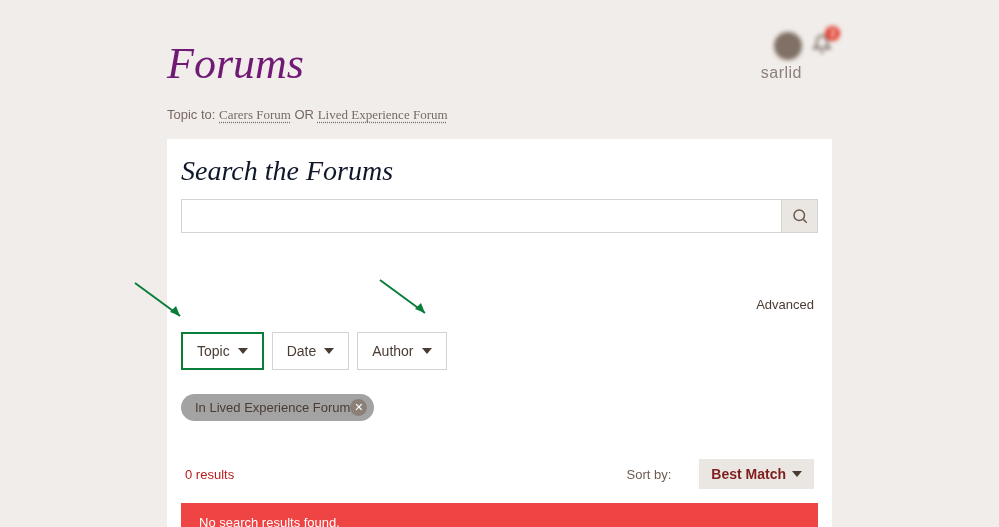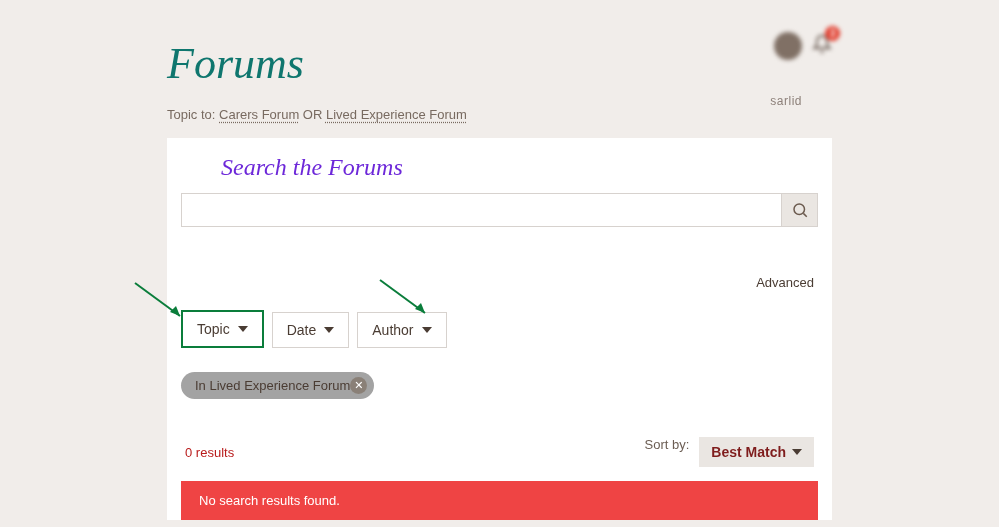--- a/index.html
+++ b/index.html
@@ -27,66 +27,65 @@
     filter: blur(2px);
   }
   .avatar {
     width: 28px; height: 28px; border-radius: 50%;
     background: #807065;
   }
   .avatar-name {
     position: absolute;
     right: 30px;
     top: 64px;
-    font-size: 12px;
+    font-size: 16px;
     color: #8d807a;
     letter-spacing: 0.5px;
-    margin-top: 30px;
   }
   .bell-wrap { position: relative; }
   .bell-icon { width: 20px; height: 20px; color: #5a4a40; }
   .badge {
     position: absolute; top: -8px; right: -8px;
     background: #e03a2a; color: #fff; font-size: 10px;
     border-radius: 50%; width: 15px; height: 15px;
     display: flex; align-items: center; justify-content: center;
     font-weight: bold;
   }
   h1.page-title {
     font-family: Georgia, "Times New Roman", serif;
     font-style: italic;
     font-weight: 400;
     font-size: 44px;
-    color: #0f766e;
+    color: #701a75;
     padding-top: 38px;
   }
   .breadcrumb {
     font-size: 13px;
     color: #786a60;
     margin-top: 18px;
   }
   .breadcrumb a {
     color: #786a60;
     text-decoration: underline dotted;
     text-underline-offset: 3px;
+    font-family: Liberation Serif, serif;
   }
   .panel {
     background: #fff;
     margin-top: 16px;
     padding: 16px 14px 0 14px;
     position: relative;
   }
   h2.search-title {
     font-family: Georgia, "Times New Roman", serif;
     font-style: italic;
     font-weight: 400;
-    font-size: 24px;
-    color: #6d28d9;
+    font-size: 28px;
+    color: #0f172a;
     margin-bottom: 12px;
-    margin-left: 40px;
   }
   .search-row { display: flex; }
   .search-input {
     flex: 1;
     border: 1px solid #d7d2ce;
     height: 34px;
     padding: 4px 8px;
     font-size: 14px;
   }
   .search-btn {
@@ -95,28 +94,27 @@
     border-left: none;
     background: #eae6e2;
     display: flex; align-items: center; justify-content: center;
     cursor: pointer;
   }
   .search-btn svg { width: 18px; height: 18px; color: #6b5a4e; }
   .adv-link {
     font-size: 13px;
     color: #4a3c33;
     text-align: right;
-    margin-top: 48px;
+    margin-top: 64px;
     padding-right: 4px;
   }
   .filters {
     display: flex;
     gap: 8px;
     margin-top: 20px;
-    align-items: flex-end;
   }
   .filter-btn {
     border: 1px solid #d7d2ce;
     background: #fff;
     font-size: 14px;
     color: #4a3c33;
     padding: 9px 14px;
     display: flex;
     align-items: center;
     gap: 8px;
@@ -150,21 +148,21 @@
     cursor: pointer;
   }
   .results-bar {
     display: flex;
     align-items: center;
     justify-content: space-between;
     margin-top: 20px;
     padding: 0 4px;
   }
   .results-count { font-size: 13px; color: #b91c1c; }
-  .sort-wrap { display: flex; align-items: flex-start; gap: 10px; font-size: 13px; color: #6b5d53; }
+  .sort-wrap { display: flex; align-items: center; gap: 28px; font-size: 13px; color: #6b5d53; }
   .sort-btn {
     background: #eae6e2;
     border: none;
     font-size: 14px;
     font-weight: bold;
     color: #7f1d1d;
     padding: 7px 12px;
     display: flex; align-items: center; gap: 6px;
     cursor: pointer;
   }

